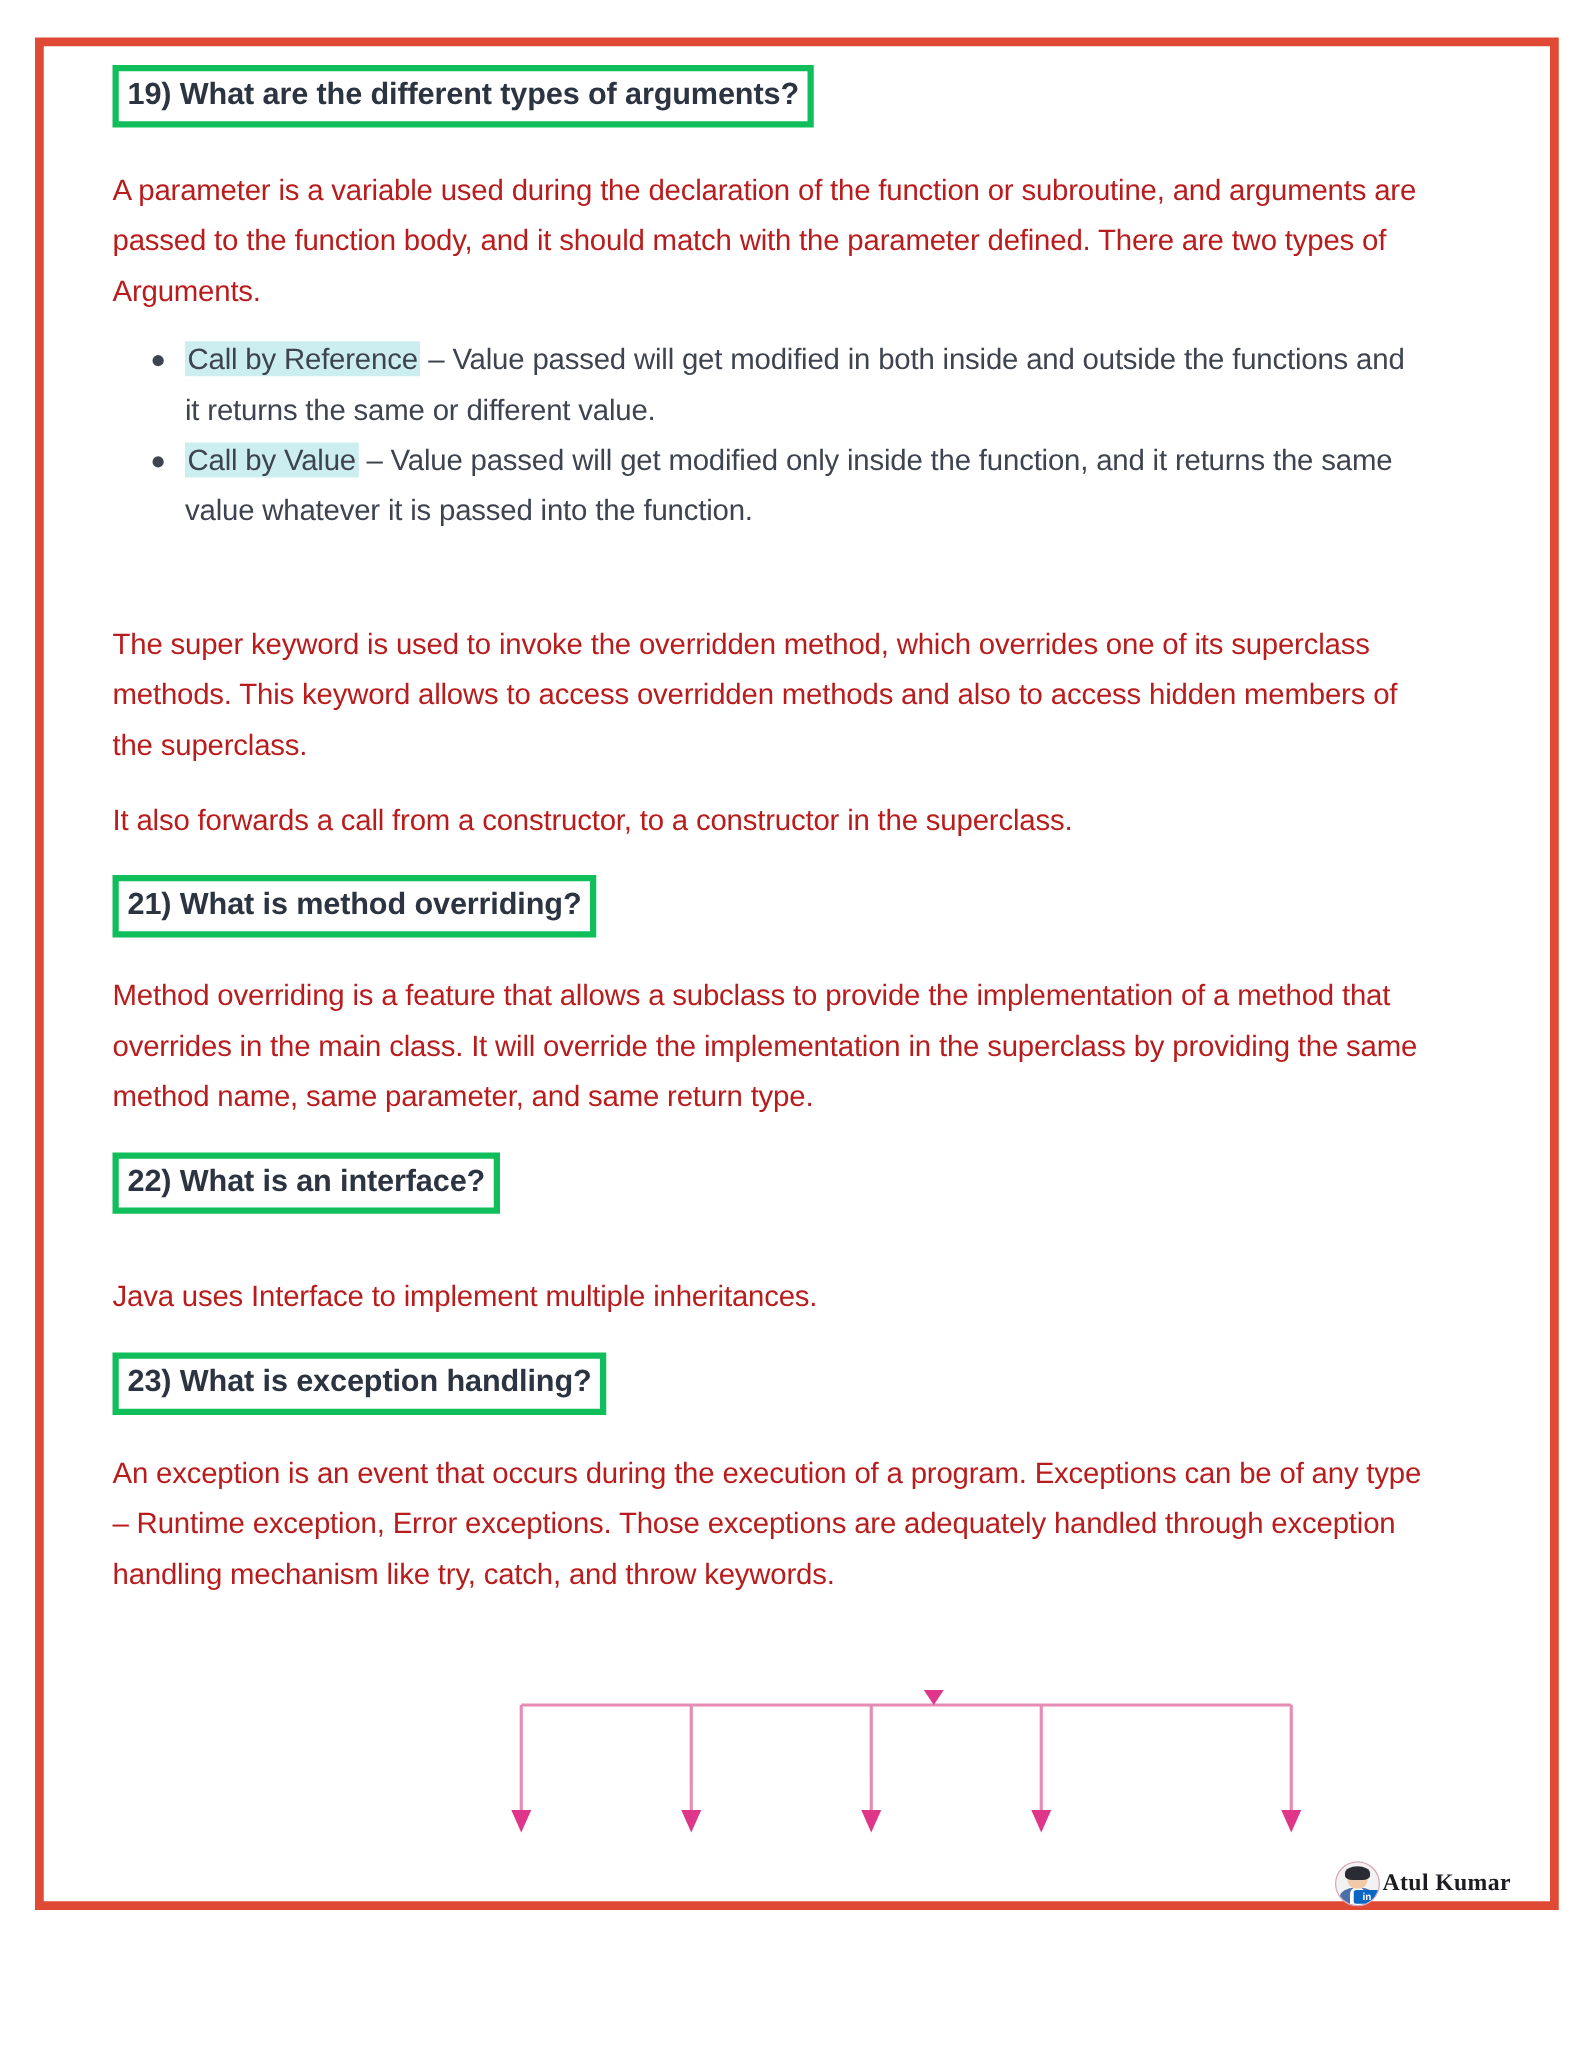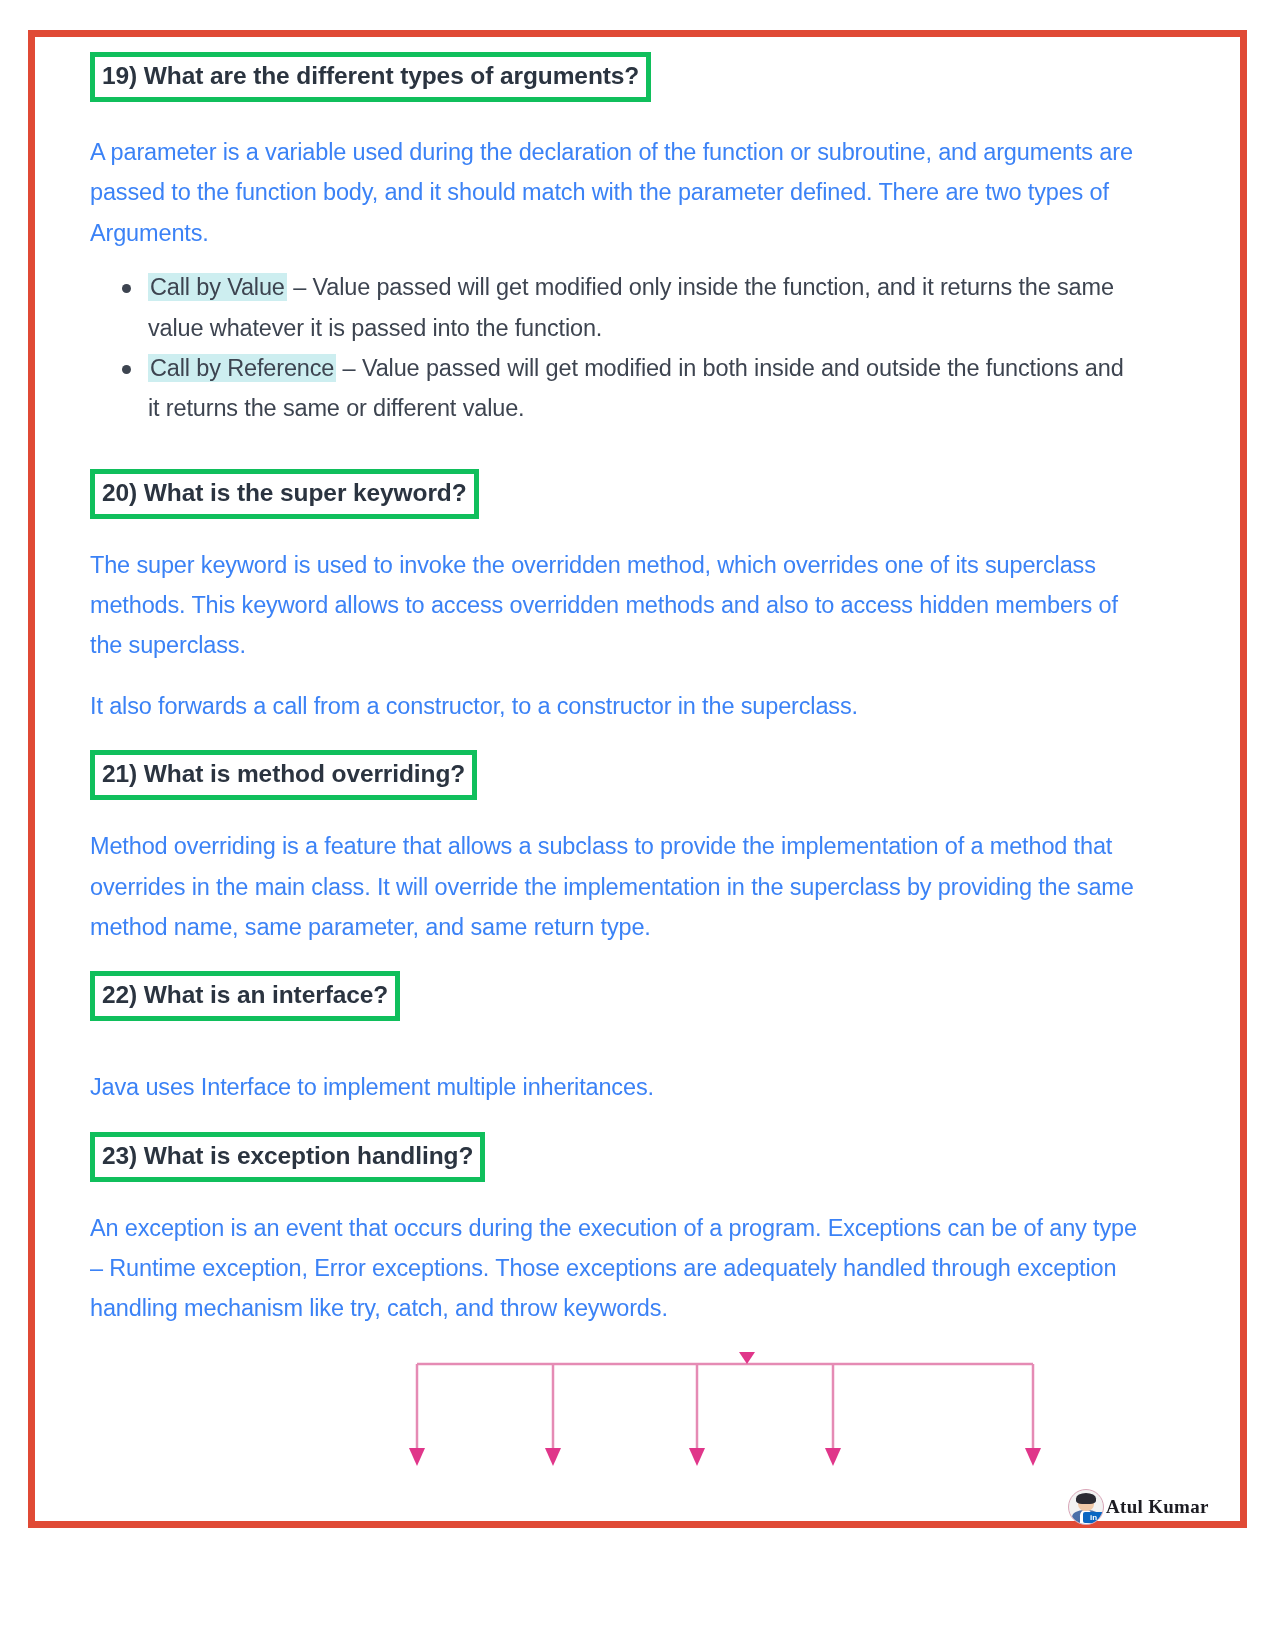--- a/index.html
+++ b/index.html
@@ -46,21 +46,21 @@
     line-height: 1.18;
     padding: 5px 7px 6px 7px;
     letter-spacing: -0.1px;
     box-sizing: border-box;
     text-align: center;
   }
   .heading-wrap { margin: 0; }
 
   
   p.body {
-    color: #3b82f6;
+    color: #b91c1c;
     font-size: 23.5px;
     line-height: 1.72;
     margin: 0;
     letter-spacing: -0.15px;
     font-weight: 400;
   }
 
   ul.bullets {
     margin: 14px 0 0 0;
     padding-left: 58px;
@@ -210,29 +210,26 @@
 
   <div class="content">
 
     <div class="heading-wrap">
       <span class="qheading">19) What are the different types of arguments?</span>
     </div>
     <div class="sp-a"></div>
     <p class="body">A parameter is a variable used during the declaration of the function or subroutine, and arguments are passed to the function body, and it should match with the parameter defined. There are two types of Arguments.</p>
 
     <ul class="bullets">
+      <li><span class="hl">Call by Reference</span><span> – Value passed will get modified in both inside and outside the functions and it returns the same or different value.</span></li>
       <li><span class="hl">Call by Value</span><span> – Value passed will get modified only inside the function, and it returns the same value whatever it is passed into the function.</span></li>
-      <li><span class="hl">Call by Reference</span><span> – Value passed will get modified in both inside and outside the functions and it returns the same or different value.</span></li>
     </ul>
 
     <div class="sp-b"></div>
 
-    <div class="heading-wrap">
-      <span class="qheading">20) What is the super keyword?</span>
-    </div>
     <div class="sp-c"></div>
     <p class="body">The super keyword is used to invoke the overridden method, which overrides one of its superclass methods. This keyword allows to access overridden methods and also to access hidden members of the superclass.</p>
     <div class="sp-e"></div>
     <p class="body">It also forwards a call from a constructor, to a constructor in the superclass.</p>
 
     <div class="sp-d"></div>
 
     <div class="heading-wrap">
       <span class="qheading">21) What is method overriding?</span>
     </div>

